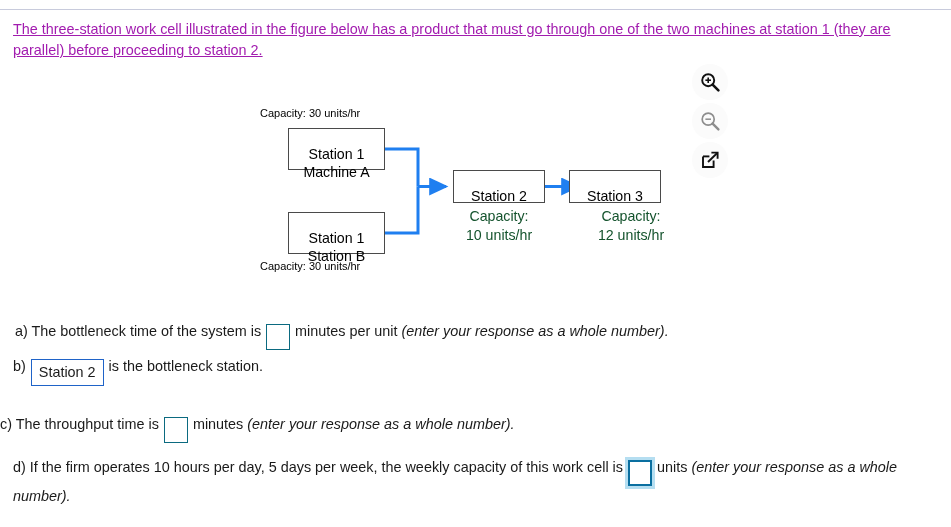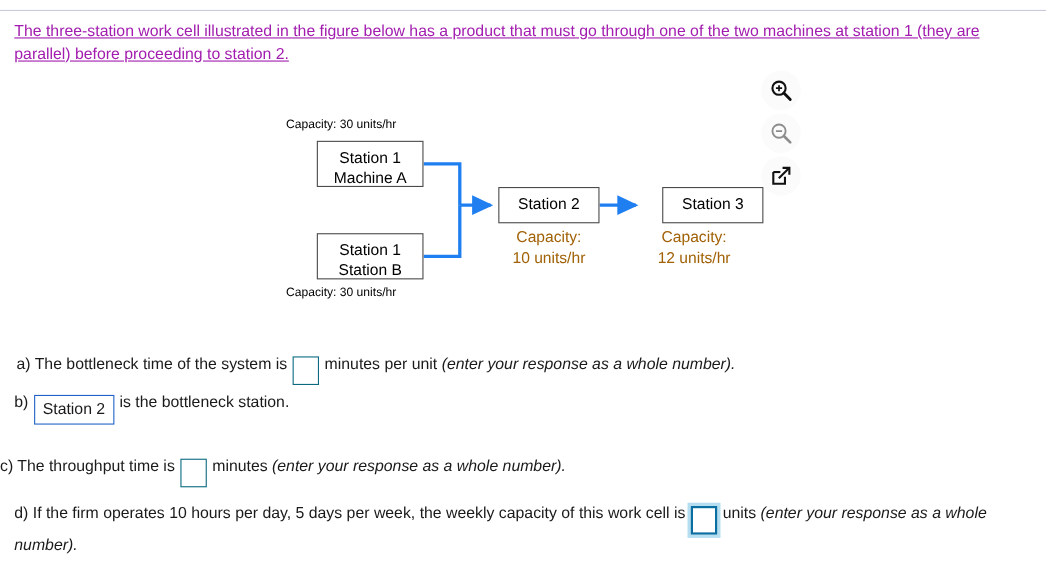--- a/index.html
+++ b/index.html
@@ -78,37 +78,37 @@
 
   .node {
     position: absolute;
     box-sizing: border-box;
     border: 1.6px solid #4a4a4a;
     background: #ffffff;
     text-align: center;
     font-size: 14.2px;
     line-height: 18px;
     color: #000;
-    padding-top: 6px;
+    padding-top: 16px;
     z-index: 3;
   }
   .node .ln { display: block; white-space: nowrap; }
 
   .node-m-a { left: 33px;  top: 28px;  width: 97px; height: 42px; }
   .node-m-b { left: 33px;  top: 112px; width: 97px; height: 42px; }
   .node-s2  { left: 198px; top: 70px;  width: 92px; height: 33px; }
-  .node-s3  { left: 347px; top: 70px;  width: 92px; height: 33px; }
+  .node-s3  { left: 314px; top: 70px;  width: 92px; height: 33px; }
 
   .node-cap {
     position: absolute;
     text-align: center;
     font-size: 14.2px;
     line-height: 19px;
     width: 92px;
-    color: #a16207;
+    color: #14532d;
   }
   .cap-s2 { left: 198px; top: 107px; }
   .cap-s3 { left: 330px; top: 107px; }
 
   .conn { position: absolute; left: 0; top: 0; width: 430px; height: 185px; z-index: 1; }
 
   
   .ans {
     position: absolute;
     font-size: 14.4px;

